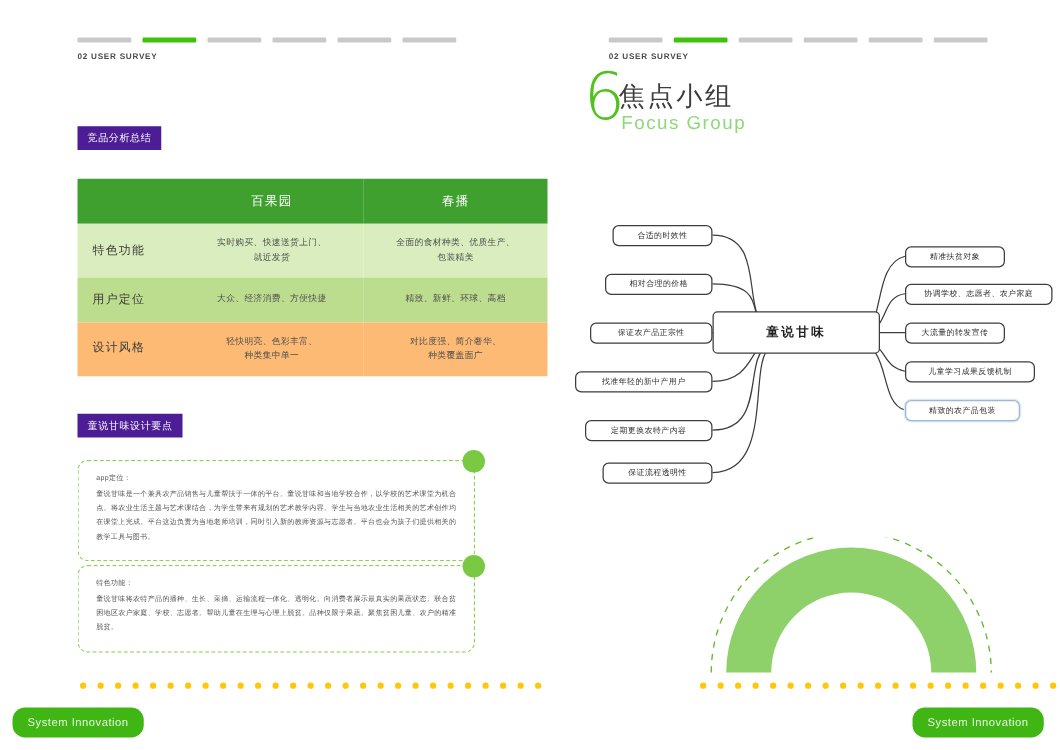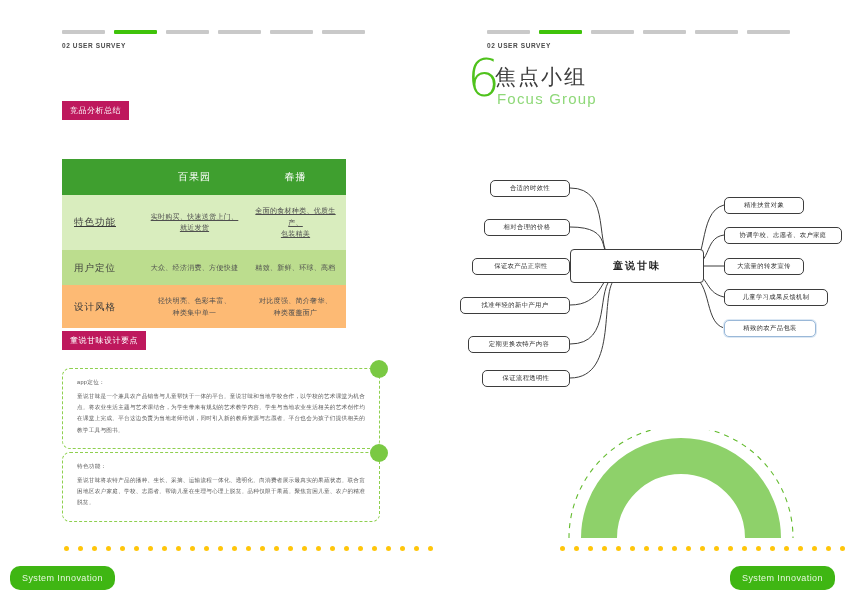--- a/index.html
+++ b/index.html
@@ -15,41 +15,41 @@
   .page-right{left:424px;}
 
   
   .prog{position:absolute;display:flex;gap:9px;}
   .prog .seg{width:43px;height:4px;background:#c9c9c9;border-radius:1px;}
   .prog .seg.active{background:#3fc30a;}
   .kicker{position:absolute;font-size:6.5px;letter-spacing:.6px;color:#4a4a4a;font-weight:700;white-space:nowrap;}
 
   
   .badge{
-    position:absolute;background:#be185d;color:#ffffff;
+    position:absolute;background:#4c1d95;color:#ffffff;
     font-size:8px;line-height:1;padding:6px 8px 5px 8px;
     letter-spacing:.5px;white-space:nowrap;
   }
 
   
-  .ctable{position:absolute;left:62px;top:159px;width:284px;
+  .ctable{position:absolute;left:62px;top:143px;width:376px;
           border-collapse:collapse;table-layout:fixed;}
   .ctable th{
     background:#3f9f2f;color:#fff;font-size:10px;font-weight:400;
     padding:11px 2px;text-align:center;letter-spacing:1px;
   }
   .ctable th.blank{width:78px;}
   .ctable td{
     font-size:7px;color:#4f4f4f;text-align:center;padding:10px 6px;
     line-height:1.65;letter-spacing:.3px;
   }
   .ctable td.rowlabel{
     font-size:9.5px;color:#3a3a3a;text-align:left;padding-left:12px;letter-spacing:1px;
   }
-  .ctable tr.r-a td{background:#d9edbe;text-decoration:underline;}
+  .ctable tr.r-a td{background:#d9edbe;}
   .ctable tr.r-b td{background:#bcdd8e;}
   .ctable tr.r-c td{background:#fdba74;}
 
   
   .note{
     position:absolute;left:62px;width:318px;
     border:1px dashed #8ed04f;border-radius:8px;
     padding:10px 14px 12px 14px;box-sizing:border-box;
   }
   .note .dot{

